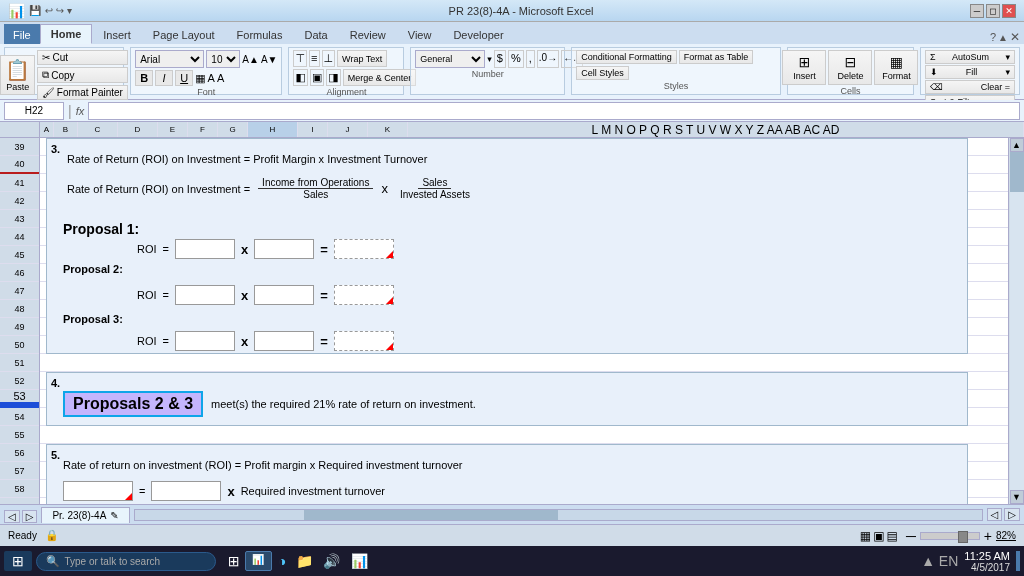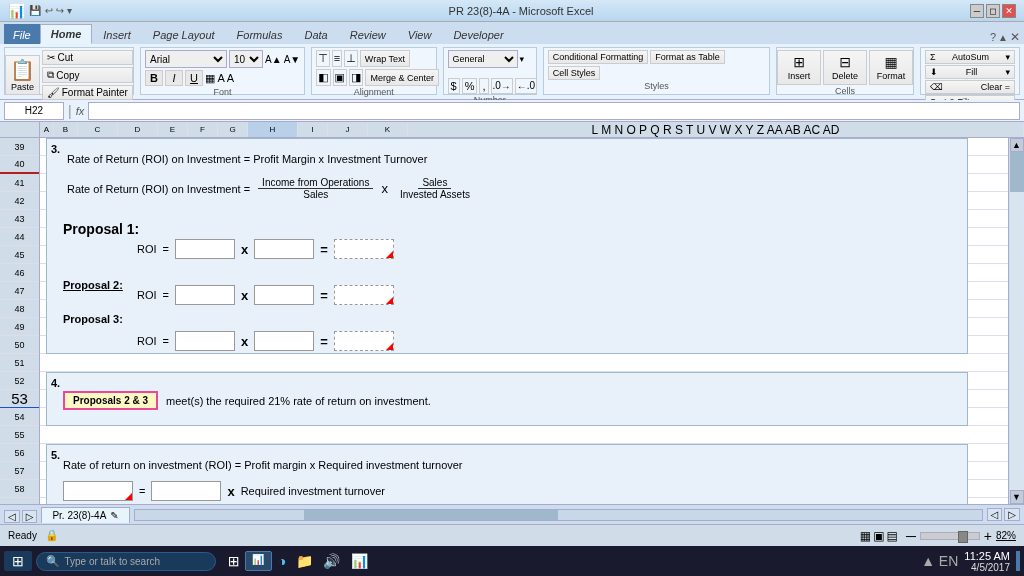--- a/index.html
+++ b/index.html
@@ -13,21 +13,21 @@
       align-items: center;
       justify-content: space-between;
       padding: 0 8px;
       border-bottom: 1px solid #aaa;
     }
     .title-bar-left { display: flex; align-items: center; gap: 4px; }
     .title-text { font-size: 11px; color: #333; flex: 1; text-align: center; }
     .title-controls { display: flex; gap: 2px; }
     .title-btn { width: 14px; height: 14px; border: 1px solid #888; background: #ccc; font-size: 9px; display: flex; align-items: center; justify-content: center; cursor: pointer; }
     .ribbon-tabs { display: flex; background: #ccddf0; height: 22px; align-items: flex-end; padding-left: 4px; }
-    .ribbon-tab { padding: 2px 10px; font-size: 11px; color: #333; cursor: pointer; background: #ccddf0; border: 1px solid transparent; border-bottom: none; height: 20px; display: flex; align-items: center; font-style: italic; }
+    .ribbon-tab { padding: 2px 10px; font-size: 11px; color: #333; cursor: pointer; background: #ccddf0; border: 1px solid transparent; border-bottom: none; height: 20px; display: flex; align-items: center; }
     .ribbon-tab.active { background: #e8f4fc; border: 1px solid #aac; border-bottom: 1px solid #e8f4fc; font-weight: bold; }
     .ribbon-content { background: #e8f2fc; padding: 3px 4px 4px; display: flex; gap: 6px; align-items: stretch; border-bottom: 1px solid #aac; }
     .ribbon-group { border: 1px solid #b8cce0; background: rgba(255,255,255,0.3); padding: 2px 4px; display: flex; flex-direction: column; align-items: center; min-width: 50px; }
     .ribbon-group-inner { display: flex; gap: 2px; align-items: center; flex: 1; }
     .ribbon-group-label { font-size: 9px; color: #555; margin-top: 1px; }
     .ribbon-btn { background: linear-gradient(to bottom, #f5f5f5, #e8e8e8); border: 1px solid #ccc; padding: 1px 4px; font-size: 10px; cursor: pointer; display: flex; align-items: center; gap: 2px; white-space: nowrap; }
     .ribbon-big-btn { background: linear-gradient(to bottom, #f5f5f5, #e8e8e8); border: 1px solid #ccc; padding: 3px 5px; font-size: 10px; cursor: pointer; display: flex; flex-direction: column; align-items: center; gap: 1px; width: 44px; }
     .font-select { width: 90px; height: 18px; font-size: 10px; border: 1px solid #aac; }
     .font-size-select { width: 36px; height: 18px; font-size: 10px; border: 1px solid #aac; }
 
@@ -147,21 +147,21 @@
           <span style="font-size:11px;cursor:pointer;border:1px solid #ccc;padding:1px;">◧</span>
           <span style="font-size:11px;cursor:pointer;border:1px solid #ccc;padding:1px;">▣</span>
           <span style="font-size:11px;cursor:pointer;border:1px solid #ccc;padding:1px;">◨</span>
           <div class="ribbon-btn" style="font-size:9px;">Merge &amp; Center</div>
         </div>
       </div>
       <div class="ribbon-group-label">Alignment</div>
     </div>
 
     <div class="ribbon-group" style="min-width:80px;">
-      <div style="display:flex;flex-direction:column;gap:10px;width:100%;">
+      <div style="display:flex;flex-direction:row;gap:2px;width:100%;">
         <div style="display:flex;align-items:center;gap:2px;">
           <select style="width:70px;height:18px;font-size:9px;border:1px solid #aac;">
             <option>General</option>
           </select>
           <span style="font-size:9px;cursor:pointer;">▾</span>
         </div>
         <div style="display:flex;gap:2px;">
           <span style="font-size:11px;cursor:pointer;border:1px solid #ccc;padding:1px 2px;">$</span>
           <span style="font-size:11px;cursor:pointer;border:1px solid #ccc;padding:1px 2px;">%</span>
           <span style="font-size:11px;cursor:pointer;border:1px solid #ccc;padding:1px 2px;">,</span>
@@ -261,21 +261,21 @@
         <div style="height:18px;font-size:9px;text-align:center;display:flex;align-items:center;justify-content:center;border-bottom:1px solid #dde;">43</div>
         <div style="height:18px;font-size:9px;text-align:center;display:flex;align-items:center;justify-content:center;border-bottom:1px solid #dde;">44</div>
         <div style="height:18px;font-size:9px;text-align:center;display:flex;align-items:center;justify-content:center;border-bottom:1px solid #dde;">45</div>
         <div style="height:18px;font-size:9px;text-align:center;display:flex;align-items:center;justify-content:center;border-bottom:1px solid #dde;">46</div>
         <div style="height:18px;font-size:9px;text-align:center;display:flex;align-items:center;justify-content:center;border-bottom:1px solid #dde;">47</div>
         <div style="height:18px;font-size:9px;text-align:center;display:flex;align-items:center;justify-content:center;border-bottom:1px solid #dde;">48</div>
         <div style="height:18px;font-size:9px;text-align:center;display:flex;align-items:center;justify-content:center;border-bottom:1px solid #dde;">49</div>
         <div style="height:18px;font-size:9px;text-align:center;display:flex;align-items:center;justify-content:center;border-bottom:1px solid #dde;">50</div>
         <div style="height:18px;font-size:9px;text-align:center;display:flex;align-items:center;justify-content:center;border-bottom:1px solid #dde;">51</div>
         <div style="height:18px;font-size:9px;text-align:center;display:flex;align-items:center;justify-content:center;border-bottom:1px solid #dde;">52</div>
-        <div style="height:18px;font-size:15px;display:flex;align-items:center;justify-content:center;border-bottom:1px solid #1d4ed8;">53</div>
+        <div style="height:18px;font-size:11px;display:flex;align-items:center;justify-content:center;border-bottom:6px solid #1d4ed8;">53</div>
         <div style="height:18px;font-size:9px;text-align:center;display:flex;align-items:center;justify-content:center;border-bottom:1px solid #dde;">54</div>
         <div style="height:18px;font-size:9px;text-align:center;display:flex;align-items:center;justify-content:center;border-bottom:1px solid #dde;">55</div>
         <div style="height:18px;font-size:9px;text-align:center;display:flex;align-items:center;justify-content:center;border-bottom:1px solid #dde;">56</div>
         <div style="height:18px;font-size:9px;text-align:center;display:flex;align-items:center;justify-content:center;border-bottom:1px solid #dde;">57</div>
         <div style="height:18px;font-size:9px;text-align:center;display:flex;align-items:center;justify-content:center;border-bottom:1px solid #dde;">58</div>
         <div style="height:18px;font-size:9px;text-align:center;display:flex;align-items:center;justify-content:center;border-bottom:1px solid #dde;">59</div>
 
       </div>
 
       <div style="flex:1;overflow:hidden;position:relative;background:white;">
@@ -309,21 +309,21 @@
             <span style="font-size:11px;">=</span>
             <div style="width:60px;height:20px;border:1px solid #999;background:white;"></div>
             <span style="font-size:13px;font-weight:bold;">x</span>
             <div style="width:60px;height:20px;border:1px solid #999;background:white;"></div>
             <span style="font-size:13px;font-weight:bold;">=</span>
             <div style="width:60px;height:20px;border:1px dashed #999;background:white;position:relative;">
               <div style="position:absolute;bottom:0;right:0;width:0;height:0;border-style:solid;border-width:0 0 7px 7px;border-color:transparent transparent red transparent;"></div>
             </div>
           </div>
 
-          <div style="position:absolute;top:140px;left:16px;font-weight:bold;font-size:11px;text-decoration:underline;">Proposal 2:</div>
+          <div style="position:absolute;top:124px;left:16px;font-weight:bold;font-size:11px;">Proposal 2:</div>
           <div style="position:absolute;top:146px;left:90px;display:flex;align-items:center;gap:6px;">
             <span style="font-size:11px;">ROI</span>
             <span style="font-size:11px;">=</span>
             <div style="width:60px;height:20px;border:1px solid #999;background:white;"></div>
             <span style="font-size:13px;font-weight:bold;">x</span>
             <div style="width:60px;height:20px;border:1px solid #999;background:white;"></div>
             <span style="font-size:13px;font-weight:bold;">=</span>
             <div style="width:60px;height:20px;border:1px dashed #999;background:white;position:relative;">
               <div style="position:absolute;bottom:0;right:0;width:0;height:0;border-style:solid;border-width:0 0 7px 7px;border-color:transparent transparent red transparent;"></div>
             </div>
@@ -339,21 +339,21 @@
             <span style="font-size:13px;font-weight:bold;">=</span>
             <div style="width:60px;height:20px;border:1px dashed #999;background:white;position:relative;">
               <div style="position:absolute;bottom:0;right:0;width:0;height:0;border-style:solid;border-width:0 0 7px 7px;border-color:transparent transparent red transparent;"></div>
             </div>
           </div>
         </div>
 
         <div style="position:absolute;top:234px;left:6px;right:40px;height:54px;border:1px solid #a0b8cc;background:#e8f0fa;z-index:1;">
           <div style="position:absolute;top:4px;left:4px;font-weight:bold;font-size:11px;">4.</div>
           <div style="position:absolute;top:18px;left:16px;display:flex;align-items:center;gap:8px;">
-            <div style="border:2px solid #ec4899;padding:2px 8px;background:#fef9c3;font-size:10px;font-weight:bold;">Proposals 2 &amp; 3</div>
+            <div style="border:2px solid #0ea5e9;padding:2px 8px;background:#c4b5fd;font-size:16px;font-weight:bold;">Proposals 2 &amp; 3</div>
             <span style="font-size:11px;">meet(s) the required 21% rate of return on investment.</span>
           </div>
         </div>
 
         <div style="position:absolute;top:306px;left:6px;right:40px;height:130px;border:1px solid #a0b8cc;background:#e8f0fa;z-index:1;">
           <div style="position:absolute;top:4px;left:4px;font-weight:bold;font-size:11px;">5.</div>
 
           <div style="position:absolute;top:14px;left:16px;font-size:11px;">Rate of return on investment (ROI)  =  Profit margin   x   Required investment turnover</div>
 
           <div style="position:absolute;top:36px;left:16px;display:flex;align-items:center;gap:6px;">

